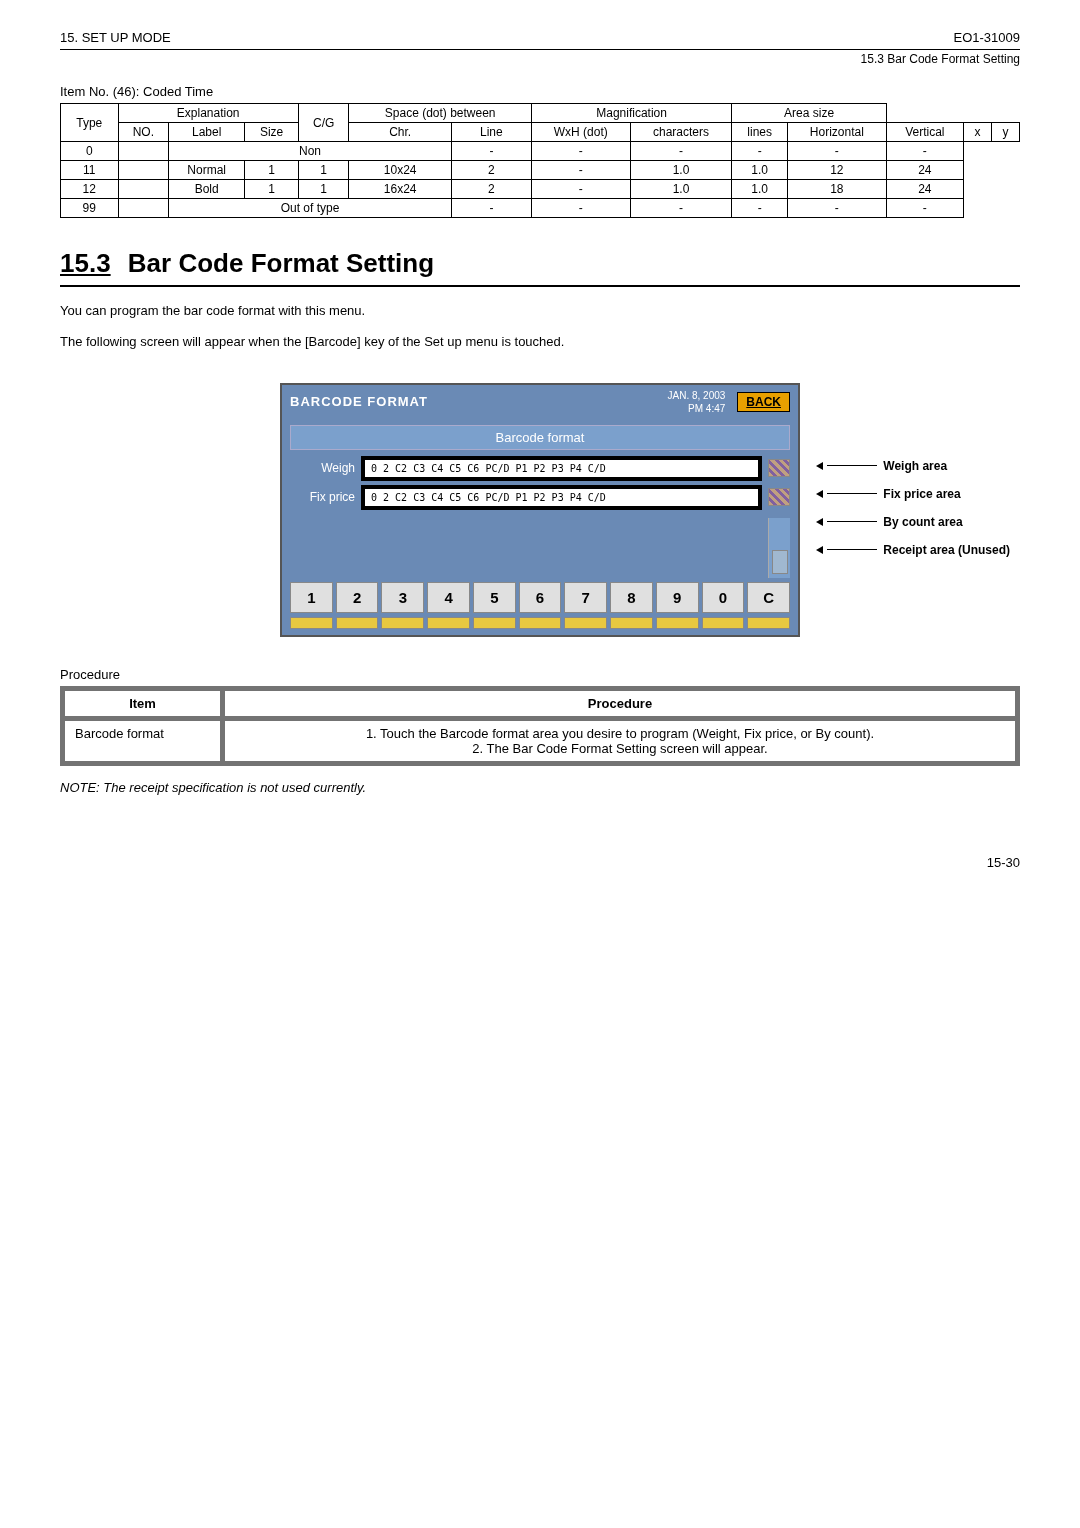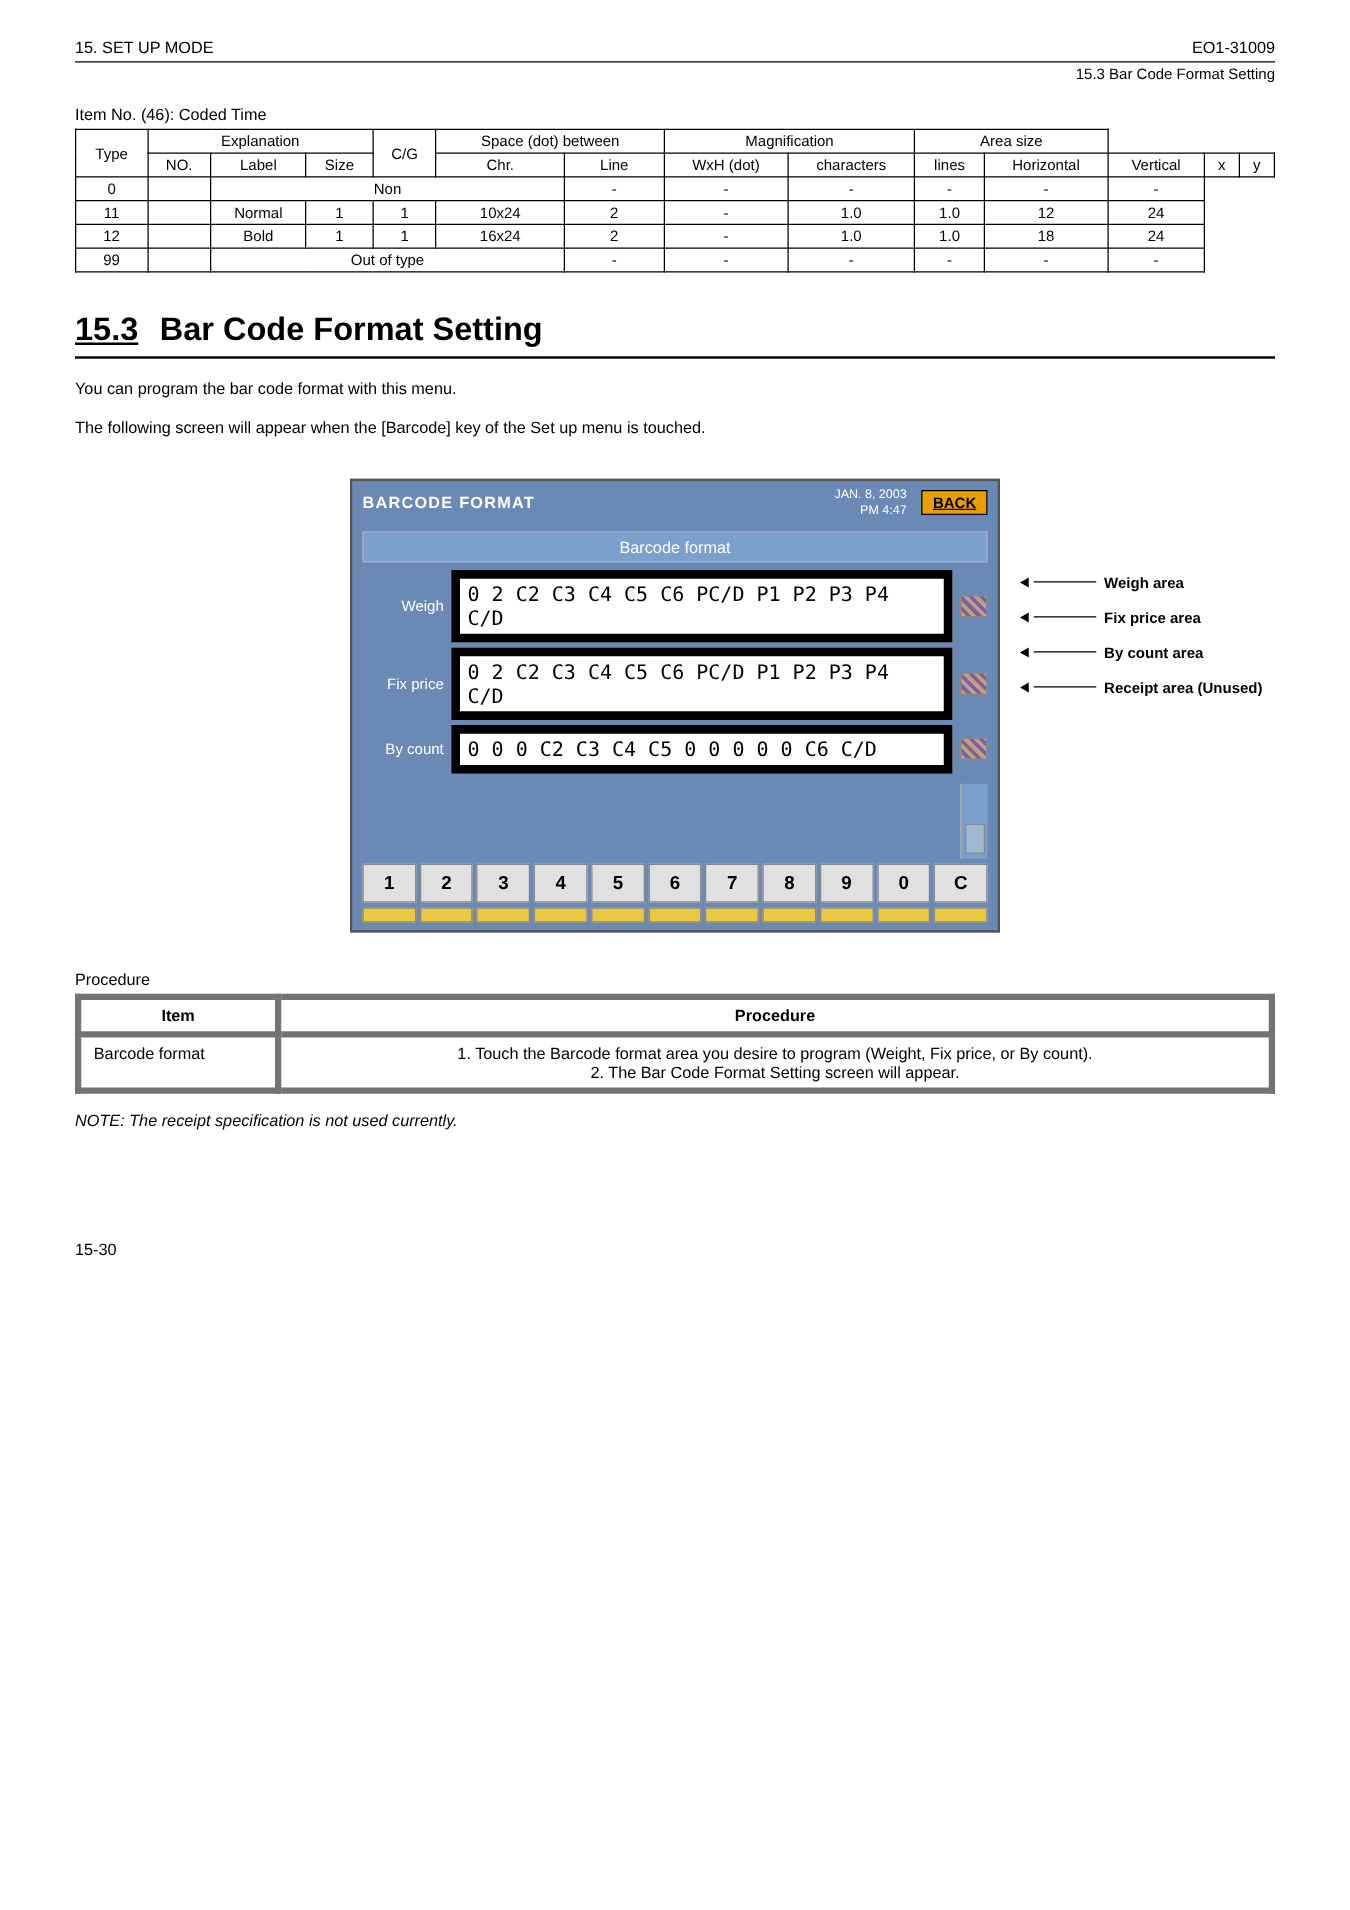--- a/index.html
+++ b/index.html
@@ -141,24 +141,24 @@
       color: #fff;
       font-size: 12px;
       width: 65px;
       text-align: right;
       flex-shrink: 0;
     }
 
     .barcode-row-value {
       background: #fff;
       color: #000;
-      font-size: 16px;
+      font-size: 10px;
       padding: 3px 6px;
       flex: 1;
-      border: 7px solid #000000;
+      border: 4px solid #000000;
       font-family: monospace;
     }
 
     
     .numpad-row {
       display: flex;
       gap: 3px;
       padding: 4px 8px;
       background: #6a8ab5;
     }
@@ -218,23 +218,23 @@
     }
 
     .note-text {
       font-style: italic;
       font-size: 13px;
       margin-top: 14px;
     }
 
     
     .page-footer {
-      text-align: left;
-      font-size: 13px;
-      margin-top: 88px;
+      text-align: right;
+      font-size: 13px;
+      margin-top: 60px;
     }
 
     .striped-area {
       width: 22px;
       height: 18px;
       background: repeating-linear-gradient(
         45deg,
         #c0a080,
         #c0a080 3px,
         #8060a0 3px,
@@ -406,25 +406,20 @@
             <div class="barcode-row-value">0  2  C2  C3  C4  C5  C6  PC/D  P1  P2  P3  P4  C/D</div>
             <div class="striped-area"></div>
           </div>
 
           <div class="barcode-row">
             <span class="barcode-row-label">Fix price</span>
             <div class="barcode-row-value">0  2  C2  C3  C4  C5  C6  PC/D  P1  P2  P3  P4  C/D</div>
             <div class="striped-area"></div>
           </div>
 
-          <div class="barcode-row">
-            <span class="barcode-row-label">By count</span>
-            <div class="barcode-row-value">0  0  0  C2  C3  C4  C5  0  0  0  0  0  C6  C/D</div>
-            <div class="striped-area"></div>
-          </div>
 
         </div>
 
         <div style="height:60px;position:relative;">
           <div style="position:absolute;right:0;top:0;bottom:0;width:22px;background:#7ba0cc;border-left:1px solid #aaa;display:flex;flex-direction:column;justify-content:flex-end;align-items:center;padding-bottom:4px;">
             <div style="width:16px;height:24px;background:#a0b8d0;border:1px solid #888;"></div>
           </div>
         </div>
       </div>
 

